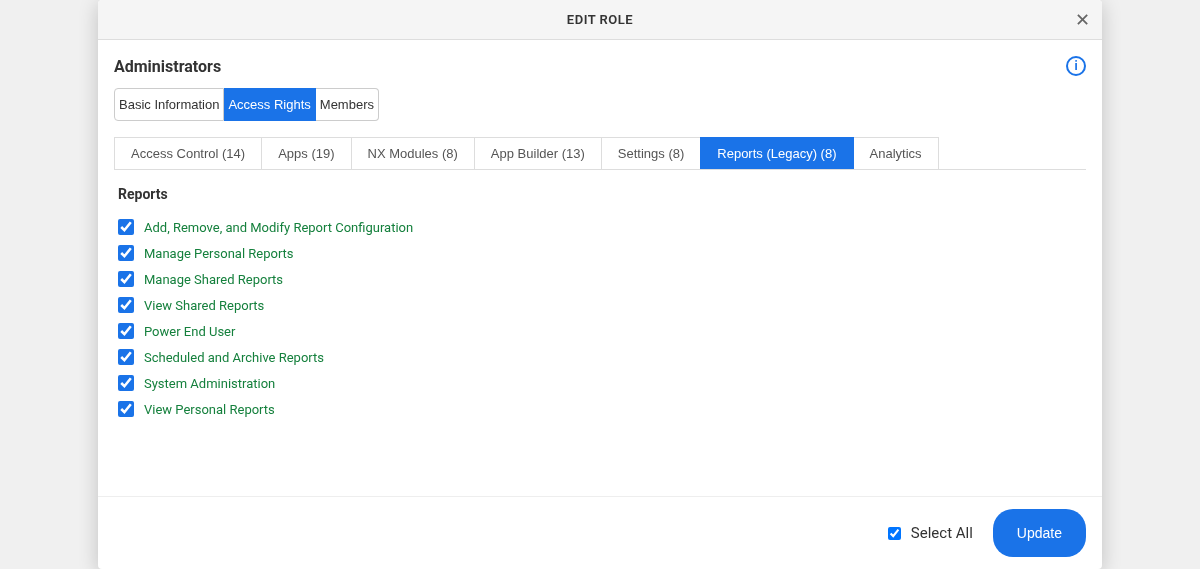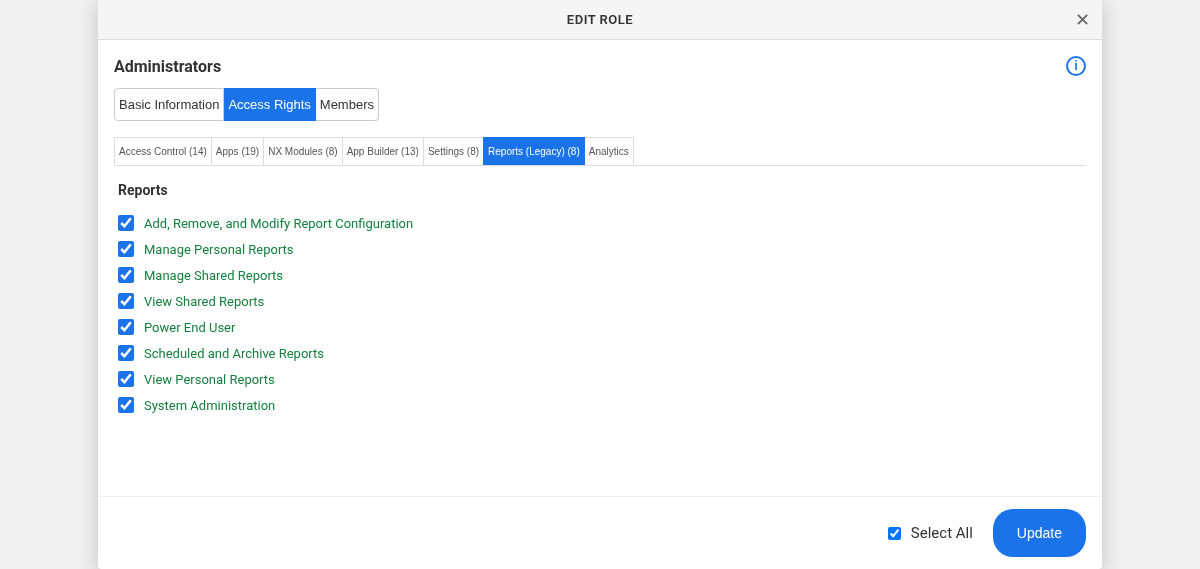--- a/index.html
+++ b/index.html
@@ -107,26 +107,26 @@
     .main-tab:last-child {
       border-radius: 0 4px 4px 0;
     }
     .sub-tabs {
       display: flex;
       border-bottom: 1px solid #ddd;
       margin-top: 16px;
       margin-bottom: 0;
     }
     .sub-tab {
-      padding: 8px 4px;
+      padding: 8px 16px;
       border: 1px solid #ddd;
       border-bottom: none;
       background: #fff;
       cursor: pointer;
-      font-size: 10px;
+      font-size: 13px;
       color: #555;
       margin-right: -1px;
       position: relative;
     }
     .sub-tab.active {
       background: #1a73e8;
       color: #fff;
       border-color: #1a73e8;
       z-index: 1;
     }
@@ -242,26 +242,26 @@
       </div>
       <div class="checkbox-item">
         <input type="checkbox" id="item5" checked="" style="">
         <label class="checkbox-label" for="item5">Power End User</label>
       </div>
       <div class="checkbox-item">
         <input type="checkbox" id="item6" checked="" style="">
         <label class="checkbox-label" for="item6">Scheduled and Archive Reports</label>
       </div>
       <div class="checkbox-item">
+        <input type="checkbox" id="item7" checked="" style="">
+        <label class="checkbox-label" for="item7">System Administration</label>
+      </div>
+      <div class="checkbox-item">
         <input type="checkbox" id="item8" checked="" style="">
         <label class="checkbox-label" for="item8">View Personal Reports</label>
-      </div>
-      <div class="checkbox-item">
-        <input type="checkbox" id="item7" checked="" style="">
-        <label class="checkbox-label" for="item7">System Administration</label>
       </div>
     </div>
   </div>
 
   <div class="footer">
     <div class="select-all-area">
       <input type="checkbox" id="select-all" checked="" style="">
       <label class="select-all-label" for="select-all">Select All</label>
     </div>
     <button class="update-btn">Update</button>

